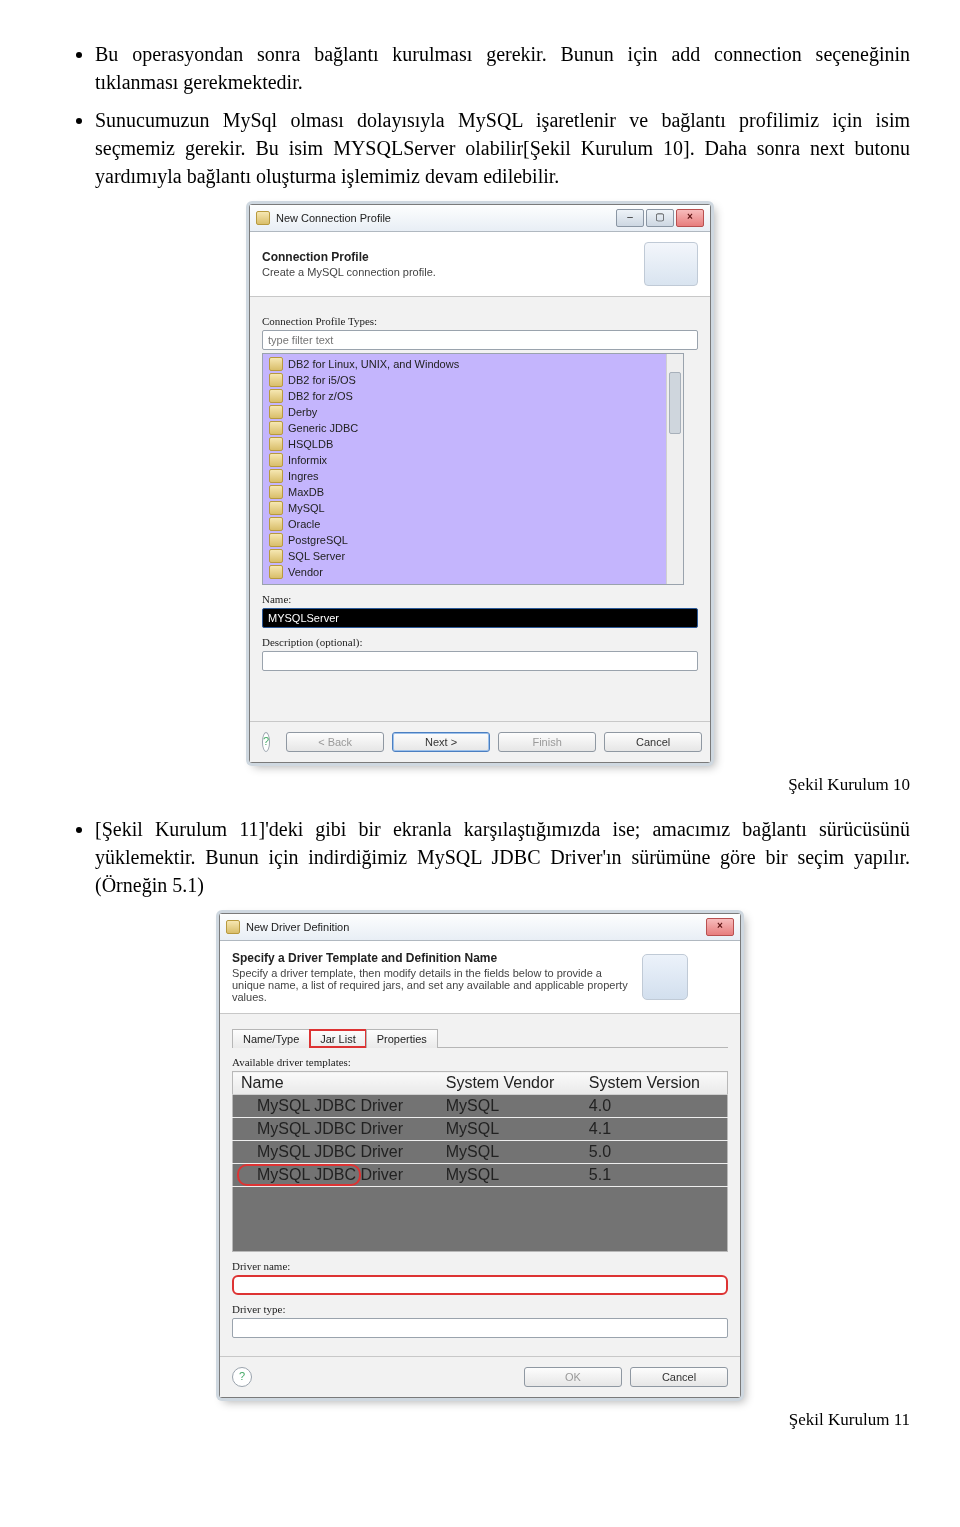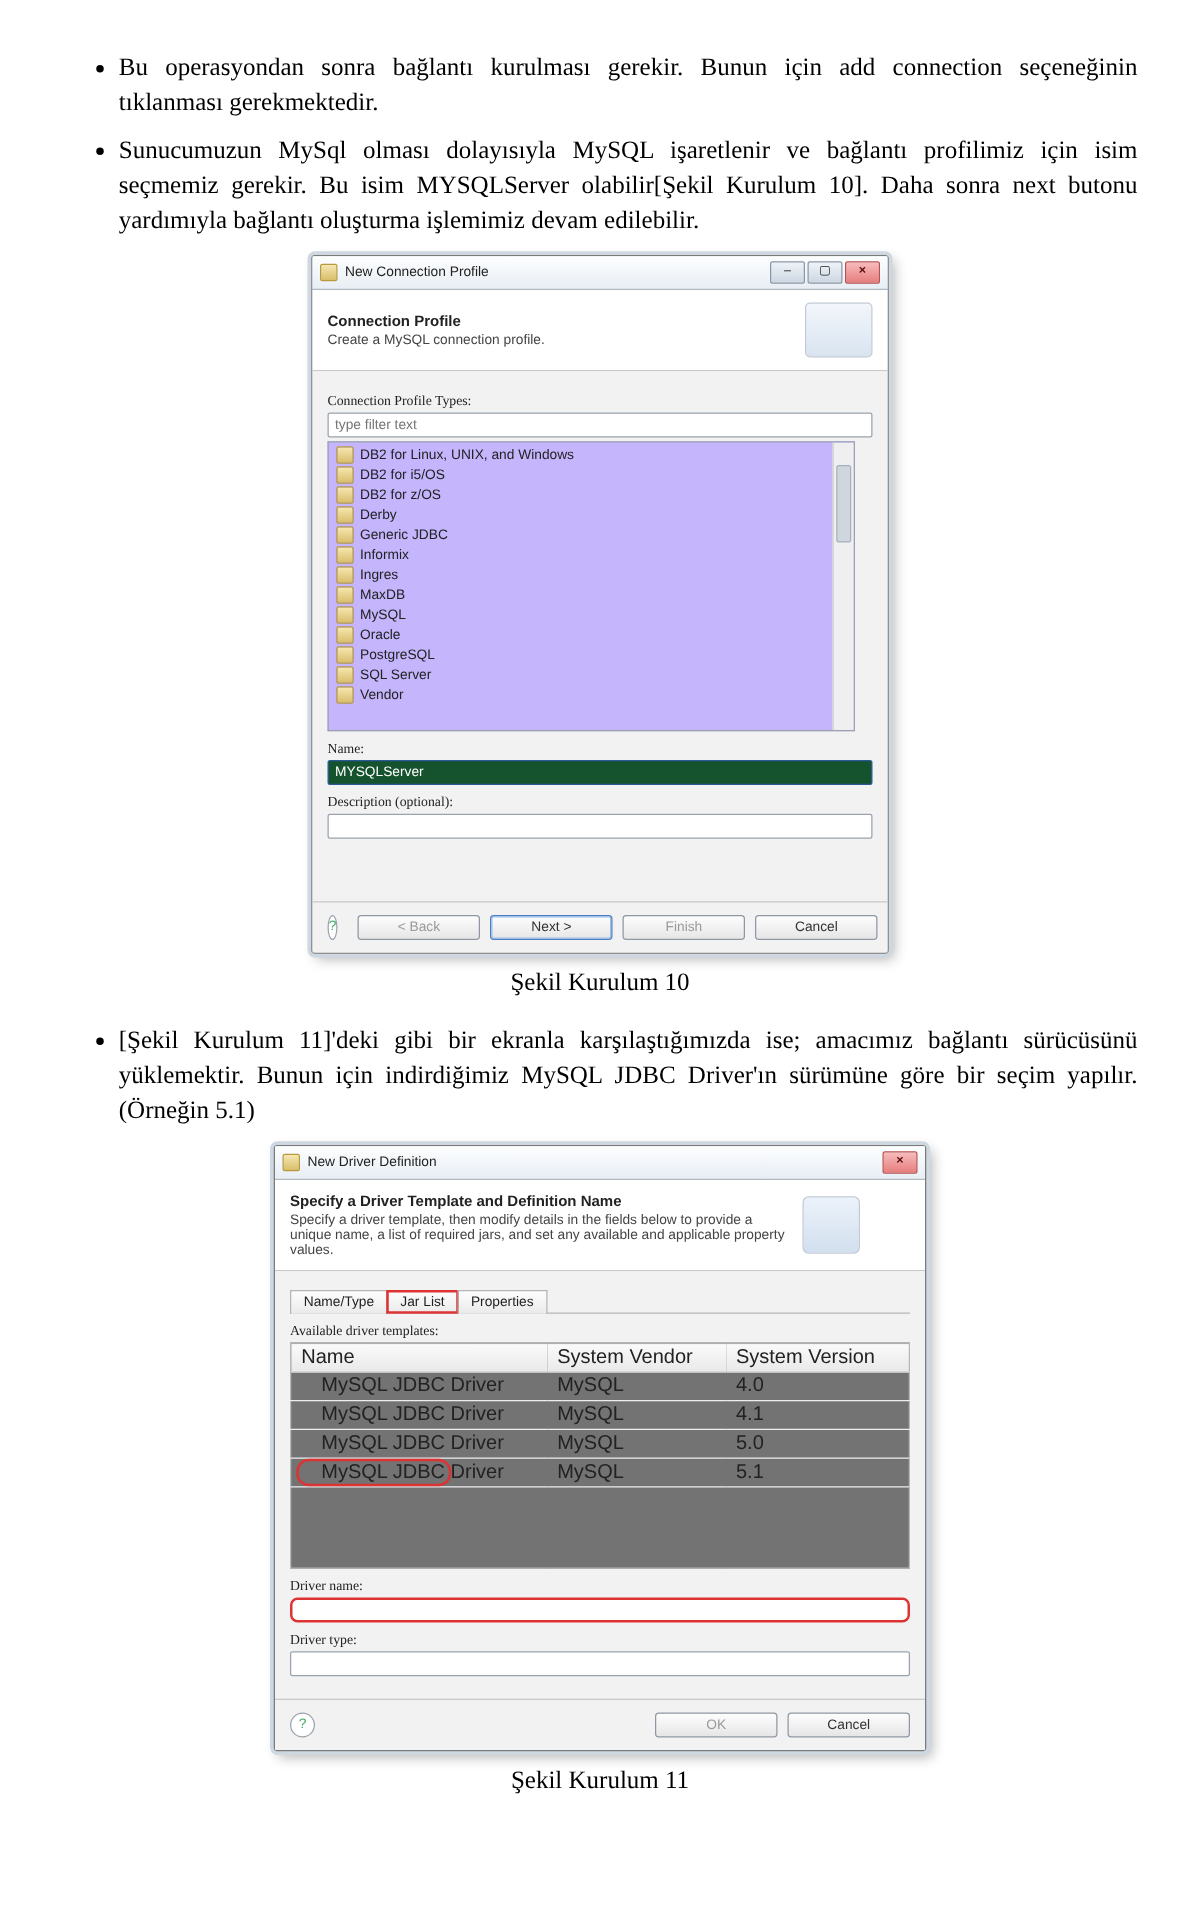--- a/index.html
+++ b/index.html
@@ -20,22 +20,22 @@
   ul.doc-bullets li {
     margin-bottom: 10px;
     line-height: 1.4;
     text-align: justify;
   }
   .figure-wrap {
     text-align: center;
     margin: 14px 0 12px 0;
   }
   .caption {
-    text-align: center;
-    font-size: 20px;
+    text-align: right;
+    font-size: 17px;
     margin: 8px 0 20px 0;
   }
   .dialog {
     display: inline-block;
     text-align: left;
     background: #f2f2f2;
     border: 1px solid #7a7a7a;
     border-radius: 3px;
     box-shadow: 0 0 0 3px #cfd8e0, 4px 4px 10px rgba(0,0,0,.3);
     font-family: "Segoe UI", Tahoma, sans-serif;
@@ -89,21 +89,21 @@
   .textbox, .filterbox {
     width: 100%;
     box-sizing: border-box;
     padding: 3px 5px;
     font-size: 11px;
     border: 1px solid #9aa3ad;
     background:#fff;
     border-radius:2px;
   }
   .name-input {
-    background:#14532d;
+    background:#000000;
     color:#fff;
     border:1px solid #2c5a99;
   }
   .listbox {
     width: 420px;
     height: 230px;
     border:1px solid #9aa3ad;
     background:#c4b5fd;
     overflow:hidden;
     position:relative;
@@ -252,20 +252,24 @@
               <span class="db-ico"></span>
               <span>DB2 for z/OS</span>
             </div>
           <div class="li-item">
               <span class="db-ico"></span>
               <span>Derby</span>
             </div>
           <div class="li-item">
               <span class="db-ico"></span>
               <span>Generic JDBC</span>
+            </div>
+          <div class="li-item">
+              <span class="db-ico"></span>
+              <span>HSQLDB</span>
             </div>
           <div class="li-item">
               <span class="db-ico"></span>
               <span>Informix</span>
             </div>
           <div class="li-item">
               <span class="db-ico"></span>
               <span>Ingres</span>
             </div>
           <div class="li-item">

